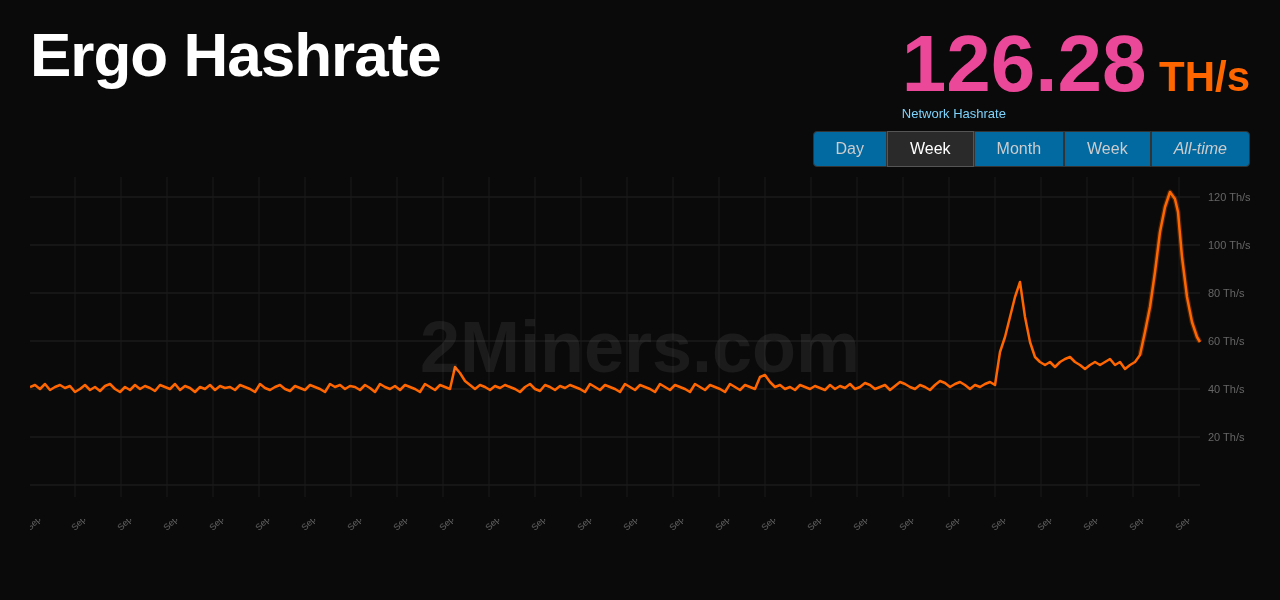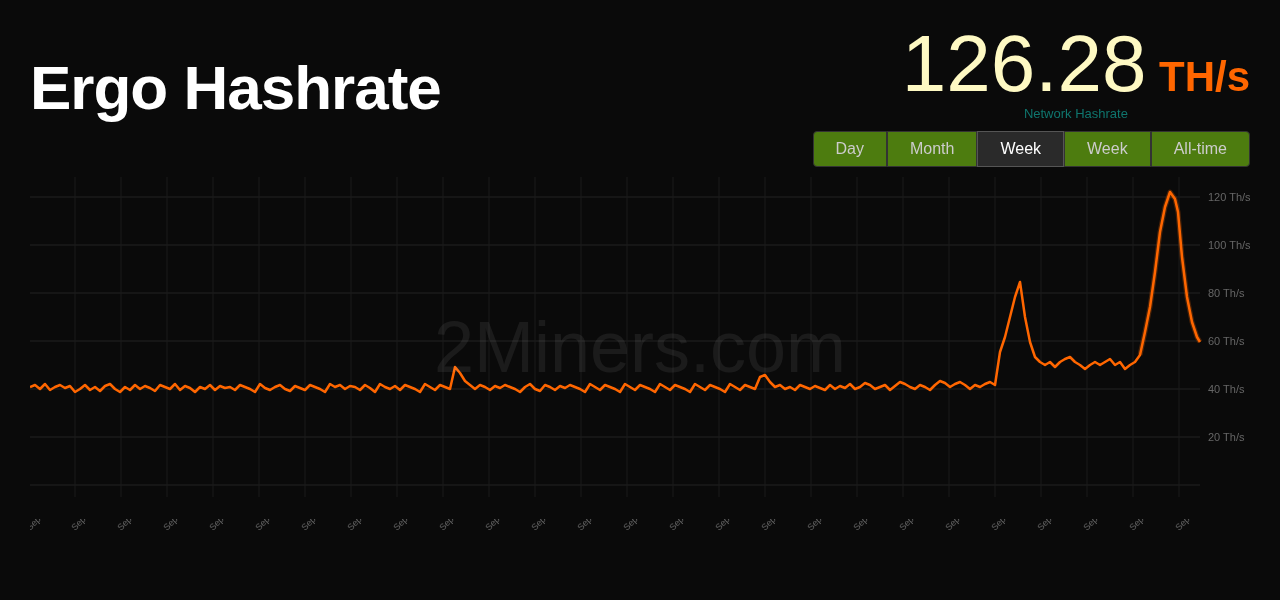--- a/index.html
+++ b/index.html
@@ -22,84 +22,84 @@
       justify-content: space-between;
       align-items: flex-start;
       padding: 24px 30px 10px 30px;
     }
     .title {
       font-size: 62px;
       font-weight: 900;
       color: #fff;
       letter-spacing: -1px;
       line-height: 1;
-      margin-top: 33px;
     }
     .hashrate-display {
       text-align: right;
     }
     .hashrate-value {
       font-size: 80px;
-      font-weight: 400;
-      color: #fef9c3;
+      font-weight: 700;
+      color: #ec4899;
       line-height: 1;
       display: inline;
     }
     .hashrate-unit {
       font-size: 42px;
       font-weight: 700;
       color: #ff6600;
       margin-left: 8px;
       display: inline;
       margin-top: 8px;
     }
     .hashrate-label {
       font-size: 13px;
-      color: #0f766e;
-      text-align: center;
+      color: #7dd3fc;
+      text-align: left;
       margin-top: 2px;
     }
     .time-selector {
       display: flex;
       justify-content: flex-end;
       padding: 0 30px 10px 30px;
       gap: 0;
     }
     .time-btn {
-      background: #4d7c0f;
+      background: #0369a1;
       color: #ccc;
       border: 1px solid #333;
       padding: 8px 22px;
       font-size: 16px;
       cursor: pointer;
       font-weight: 500;
     }
     .time-btn:first-child {
       border-radius: 4px 0 0 4px;
     }
     .time-btn:last-child {
       border-radius: 0 4px 4px 0;
+      font-style: italic;
     }
     .time-btn.active {
       background: #2a2a2a;
       color: #fff;
       border-color: #555;
     }
     .chart-area {
       position: relative;
       margin: 0 30px;
       height: 340px;
     }
     .watermark {
       position: absolute;
       top: 50%;
       left: 50%;
       transform: translate(-50%, -50%);
       font-size: 72px;
-      font-weight: 400;
+      font-weight: 700;
       color: rgba(255,255,255,0.07);
       white-space: nowrap;
       pointer-events: none;
       z-index: 2;
     }
     .chart-svg {
       width: 100%;
       height: 100%;
     }
   </style>
@@ -113,22 +113,22 @@
       <div>
         <span class="hashrate-value">126.28</span>
         <span class="hashrate-unit">TH/s</span>
       </div>
       <div class="hashrate-label">Network Hashrate</div>
     </div>
   </div>
 
   <div class="time-selector">
     <button class="time-btn">Day</button>
+    <button class="time-btn active">Week</button>
     <button class="time-btn">Month</button>
-    <button class="time-btn active">Week</button>
     <button class="time-btn">Week</button>
     <button class="time-btn">All-time</button>
   </div>
 
   <div class="chart-area">
     <div class="watermark">2Miners.com</div>
     <svg class="chart-svg" viewBox="0 0 1220 340" preserveAspectRatio="none">
 
       <line x1="0" y1="20" x2="1170" y2="20" stroke="#222" stroke-width="1"></line>
       <line x1="0" y1="68" x2="1170" y2="68" stroke="#222" stroke-width="1"></line>

